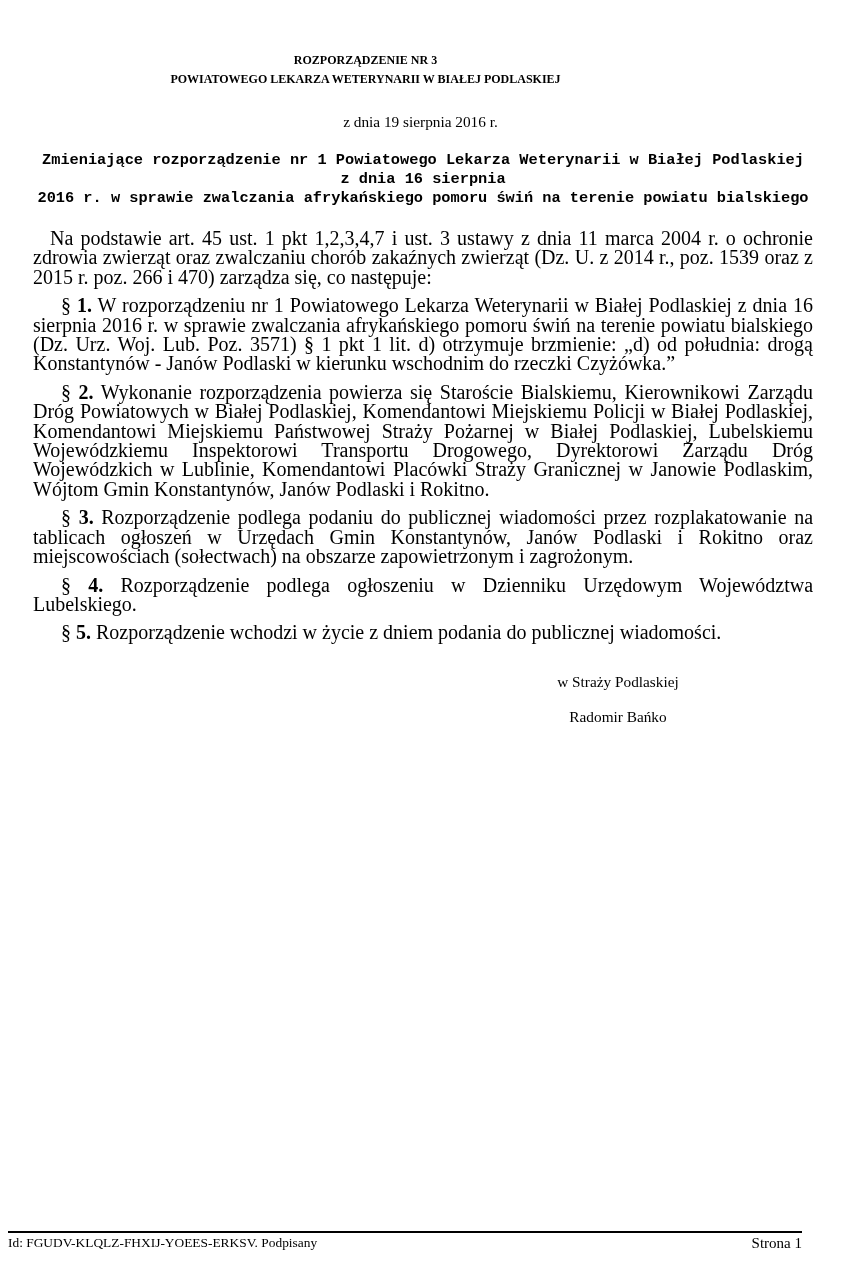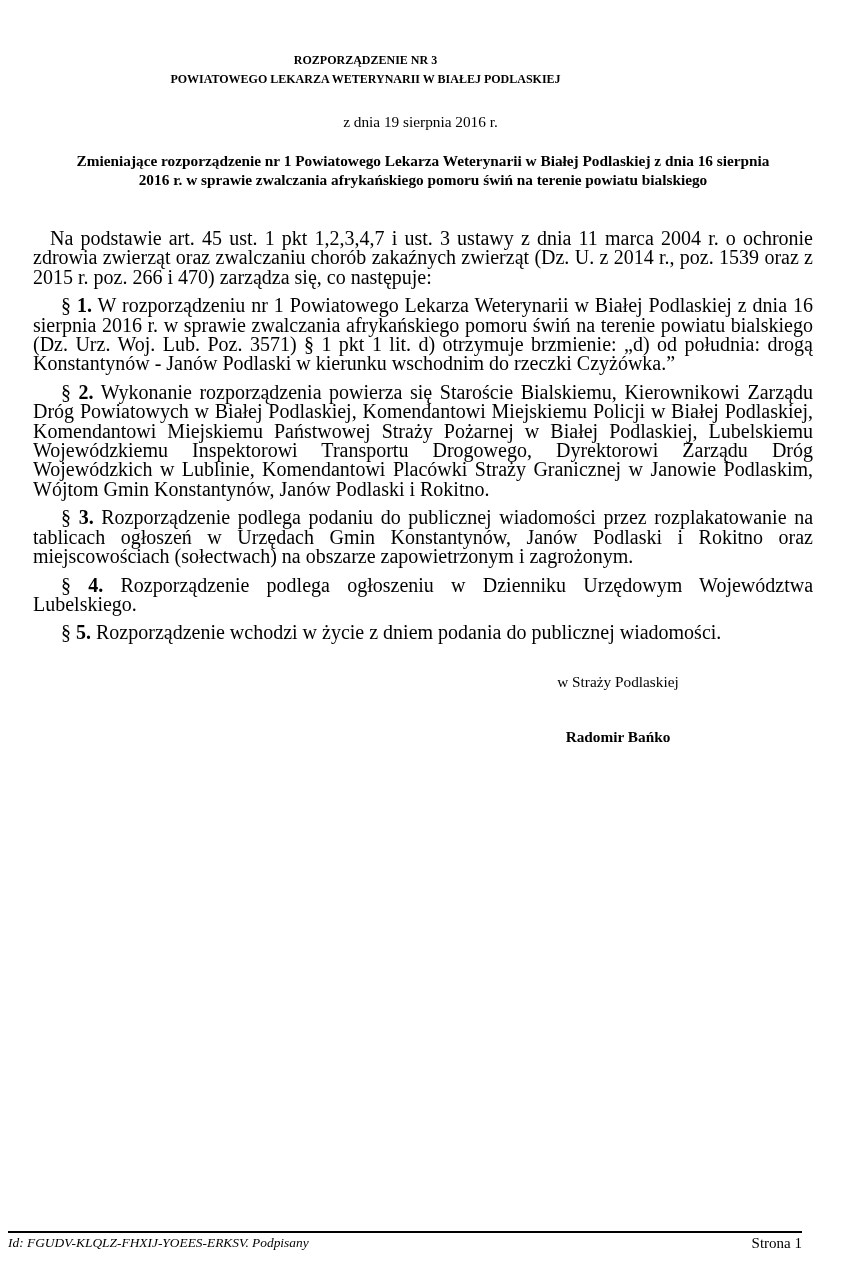--- a/index.html
+++ b/index.html
@@ -9,35 +9,35 @@
     color: #000000;
   }
   .page { position: absolute; left: 0; top: 0; width: 841px; height: 1264px; }
   .title-block { position: absolute; left: 0; top: 51px; width: 731px; text-align: center;
     font-weight: bold; font-size: 12px; line-height: 19px; }
   .title-line { display: block; }
   .date { position: absolute; left: 0; top: 112px; width: 841px; text-align: center;
     font-size: 15.3px; line-height: 19px; }
   .subject { position: absolute; left: 33px; top: 151px; width: 780px; text-align: center;
     font-weight: bold; font-size: 15.3px; line-height: 19px; }
-  .subject span { display: block; }
+  .subject span { display: block; font-family: Liberation Mono, monospace; }
   .body { position: absolute; left: 33px; top: 229px; width: 780px;
     font-size: 20px; line-height: 19.4px; }
   .para { text-align: justify; text-indent: 17px; margin: 0; }
   .para + .para { margin-top: 9px; }
   .para.sec { text-indent: 28px; }
   .para.intro { margin-bottom: 0; }
   .sec-num { font-weight: bold; }
   .sec-sym { font-weight: normal; }
   .signature { position: absolute; left: 498px; top: 672px; width: 240px; text-align: center;
     font-size: 15.3px; line-height: 19.4px; }
   .sig-line { display: block; }
-  .sig-name { display: block; font-weight: bold; margin-top: 36px; }
+  .sig-name { display: block; font-weight: normal; margin-top: 16px; }
   .footer-rule { position: absolute; left: 8px; top: 1231px; width: 794px; height: 2px; background: #000; }
-  .footer-left { position: absolute; left: 8px; top: 1235px; font-size: 13.4px; line-height: 16px; font-style: italic; }
+  .footer-left { position: absolute; left: 8px; top: 1235px; font-size: 13.4px; line-height: 16px; }
   .footer-right { position: absolute; right: 39px; top: 1235px; font-size: 15px; line-height: 16px; }
 </style>
 </head>
 <body>
 
 <div class="page">
 
   <div class="title-block">
     <span class="title-line">ROZPORZĄDZENIE NR 3</span>
     <span class="title-line">POWIATOWEGO LEKARZA WETERYNARII W BIAŁEJ PODLASKIEJ</span>

